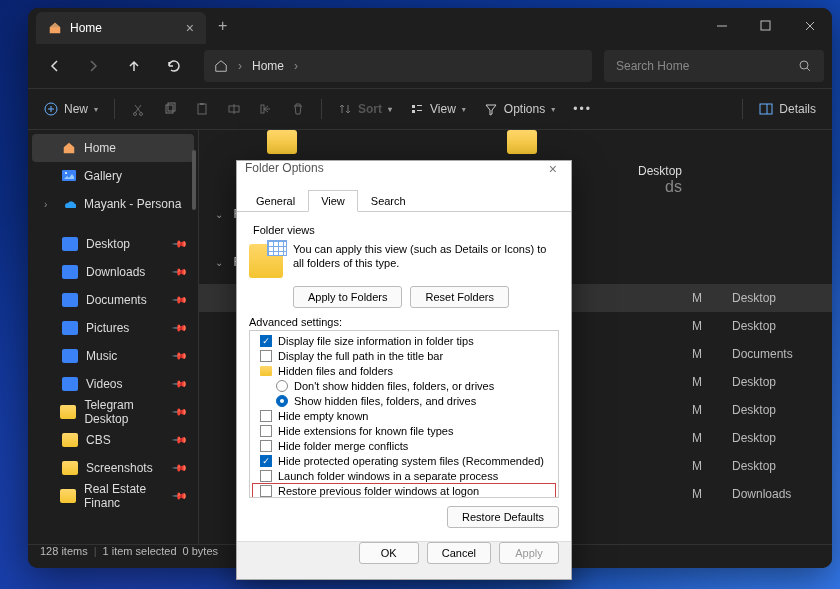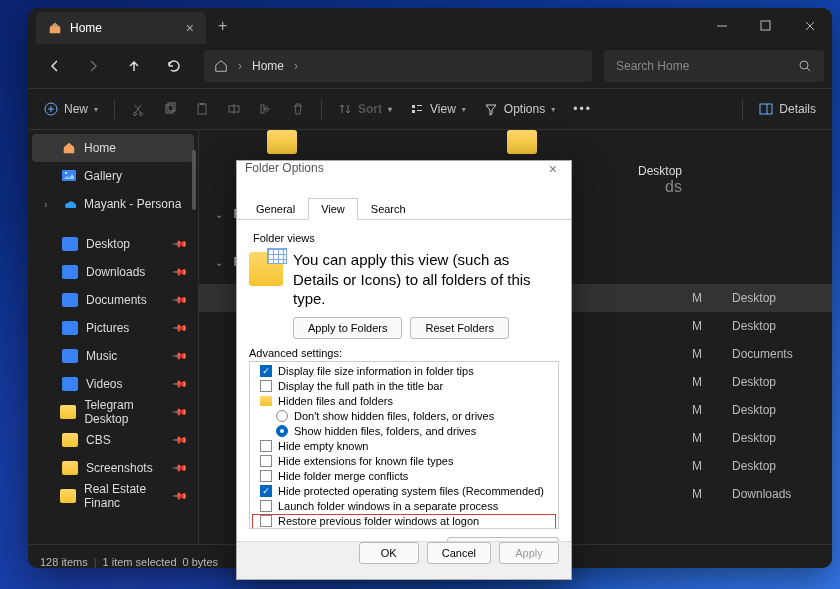--- a/index.html
+++ b/index.html
@@ -43,39 +43,39 @@
 .fico.blue { background: #3b82f6; }
 .content { flex: 1; background: #1e1e1e; border-left: 1px solid #323232; position: relative; color: #ccc; font-size: 12px; }
 .hdr-row { display: flex; align-items: center; height: 28px; padding-left: 16px; gap: 10px; color: #ddd; }
 .hdr-chev { font-size: 10px; color: #999; }
 .sub { padding-left: 38px; color: #888; font-size: 11px; }
 .rtable { margin-top: 8px; }
 .rrow { display: flex; align-items: center; height: 28px; padding-left: 16px; }
 .rrow.sel { background: #333; }
 .rc1 { flex: 1; } .rc2 { width: 50px; text-align: right; color: #bbb; } .rc3 { width: 130px; padding-left: 30px; color: #bbb; }
 .status { position: absolute; left: 0; right: 0; bottom: 0; height: 24px; background: #1e1e1e; border-top: 1px solid #323232;
-  display: flex; align-items: flex-end; padding: 0 12px; color: #bbb; font-size: 11px; gap: 6px; }
+  display: flex; align-items: flex-start; padding: 0 12px; color: #bbb; font-size: 11px; gap: 6px; }
 .status .sdiv { color: #555; }
 
 .dialog { position: absolute; left: 236px; top: 160px; width: 336px; height: 420px; background: #fff;
   border: 1px solid #aaa; box-shadow: 0 8px 30px rgba(0,0,0,.5); font-size: 11px; color: #000; }
 .dtitle { height: 28px; display: flex; align-items: flex-start; padding: 0 8px; color: #555; font-size: 12px; }
 .dclose { margin-left: auto; color: #777; font-size: 14px; padding: 0 6px; }
 .dtabs { display: flex; border-bottom: 1px solid #ccc; padding: 0 6px; }
-.dtab { padding: 4px 12px; font-size: 11px; border: 1px solid transparent; position: relative; top: 1px; margin-top: 8px; }
+.dtab { padding: 4px 12px; font-size: 11px; border: 1px solid transparent; position: relative; top: 1px; }
 .dtab.active { border: 1px solid #ccc; border-bottom: 1px solid #fff; background: #fff; }
 .dbody { padding: 8px 12px; }
 .grp-title { font-size: 11px; margin: 4px 0 6px 4px; }
 .fv-row { display: flex; gap: 10px; align-items: flex-start; margin-bottom: 8px; }
 .fv-icon { width: 34px; height: 34px; background: linear-gradient(#ffd76a,#f4c430); border-radius: 3px; position: relative; margin-top: 2px; }
 .fv-icon::after { content: ""; position: absolute; right: -4px; top: -4px; width: 18px; height: 14px; background: #fff;
   border: 1px solid #7aa9e8; display: block; background-image:
   linear-gradient(#7aa9e8 1px, transparent 1px), linear-gradient(90deg, #7aa9e8 1px, transparent 1px);
   background-size: 5px 5px; }
-.fv-txt { flex: 1; font-size: 15px; line-height: 1.3; }
+.fv-txt { flex: 1; font-size: 11px; line-height: 1.3; }
 .fv-btns { display: flex; gap: 8px; margin-left: 44px; margin-bottom: 8px; }
 .btn { height: 22px; padding: 0 14px; font-size: 11px; border: 1px solid #bbb; background: #fafafa; border-radius: 3px;
   display: inline-flex; align-items: center; }
 .btn.disabled { color: #999; }
 .adv { margin-top: 6px; }
 .adv-list { height: 168px; border: 1px solid #ccc; overflow-y: scroll; padding: 2px 4px; margin-top: 2px; }
 .adv-list::-webkit-scrollbar { width: 14px; }
 .adv-list::-webkit-scrollbar-thumb { background: #c8c8c8; border-radius: 2px; }
 .adv-list::-webkit-scrollbar-track { background: #f0f0f0; }
 .ai { display: flex; align-items: center; height: 15px; gap: 6px; font-size: 11px; white-space: nowrap; }

